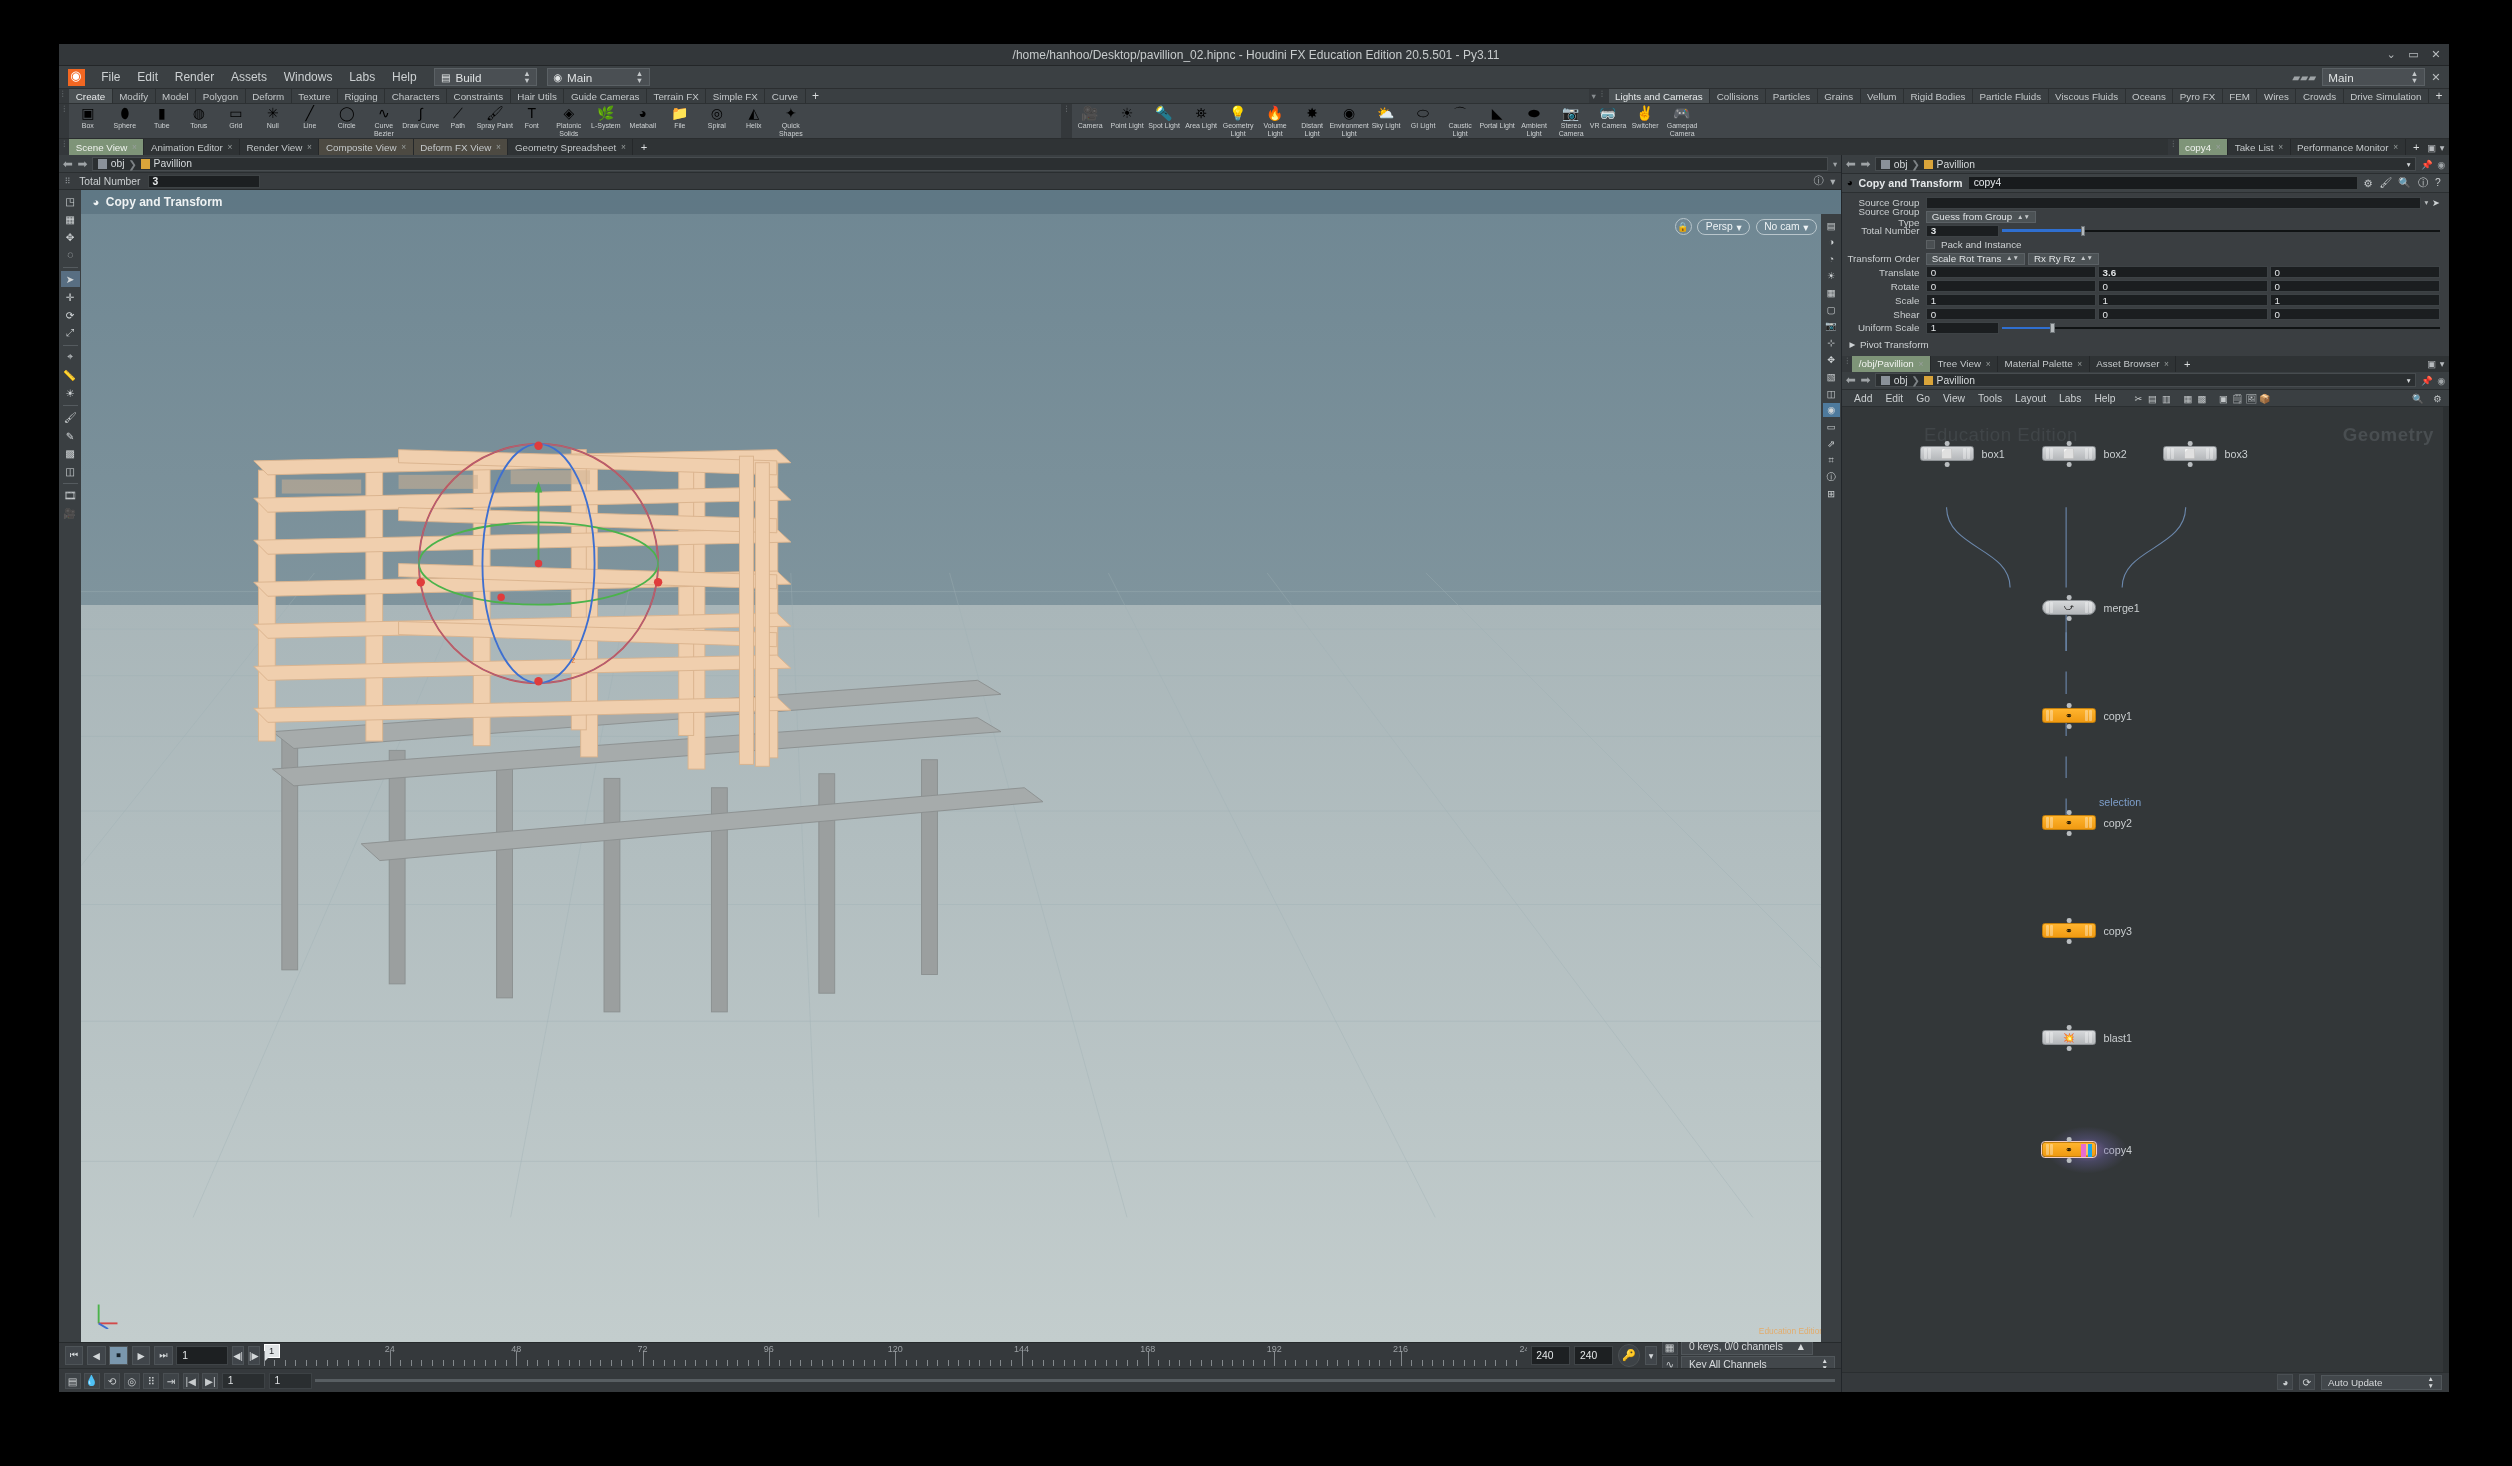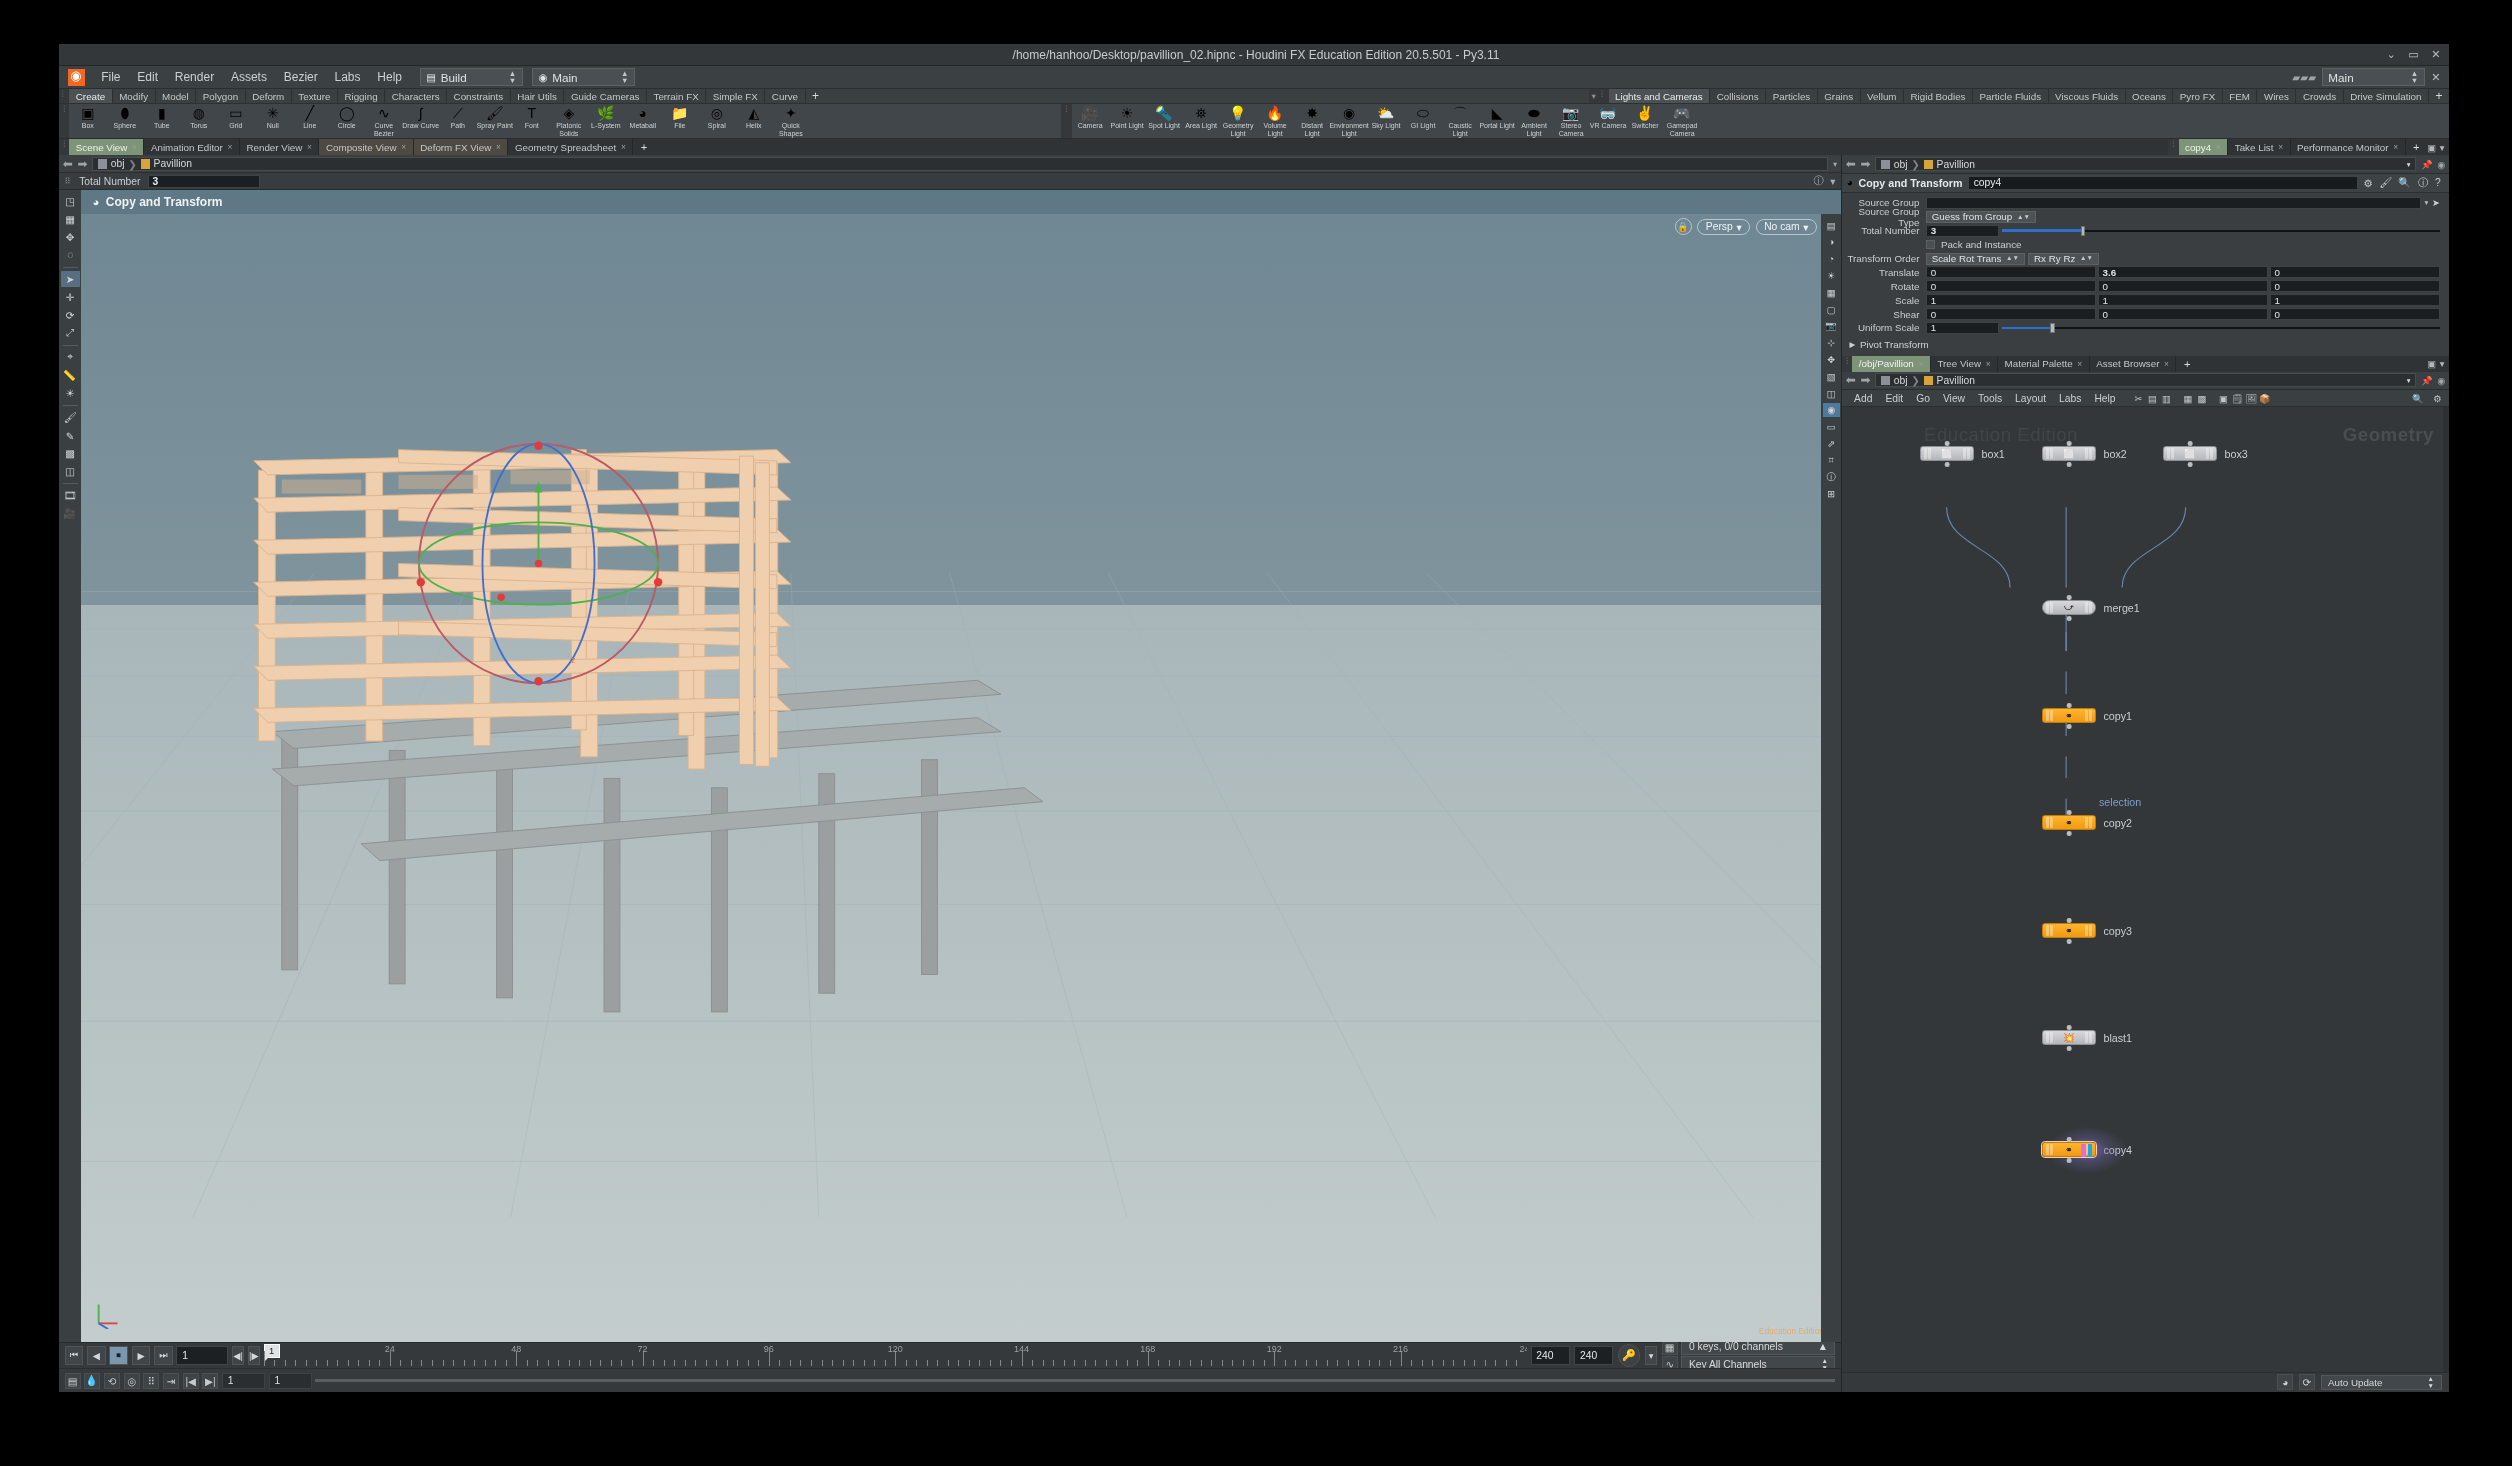--- a/index.html
+++ b/index.html
@@ -313,21 +313,21 @@
       <span class="win-btn">✕</span>
     </div>
   </div>
 
   <div class="menubar">
     <div class="menu-logo"></div>
     <div class="menu-item">File</div>
     <div class="menu-item">Edit</div>
     <div class="menu-item">Render</div>
     <div class="menu-item">Assets</div>
-    <div class="menu-item">Bezier</div>
+    <div class="menu-item">Windows</div>
     <div class="menu-item">Labs</div>
     <div class="menu-item">Help</div>
 
     <div class="combo">
       <span class="ci">▤</span>
       <span>Build</span>
       <span class="spin">▲<br>▼</span>
     </div>
     <div class="combo">
       <span class="ci">◉</span>
@@ -935,21 +935,21 @@
           </div>
 
         <div class="pb-right">
           <div class="pb-field" style="width:39px">240</div>
           <div class="pb-field" style="width:39px">240</div>
           <div class="key-circle">🔑</div>
           <div class="pb-btn" style="width:12px">▾</div>
           <div style="display:flex;flex-direction:column;gap:1.9px">
             <div style="display:flex;gap:3.7px;align-items:center">
               <div class="sb-ic">▦</div>
-              <div class="ch-box" style="width:154px">
+              <div class="ch-box" style="width:132px">
                 <span>0 keys, 0/0 channels</span>
                 <span style="margin-left:auto">▲</span>
               </div>
             </div>
             <div style="display:flex;gap:3.7px;align-items:center">
               <div class="sb-ic">∿</div>
               <div class="ch-box" style="width:154px">
                 <span>Key All Channels</span>
                 <span style="margin-left:auto;font-size:6.5px">▲<br>▼</span>
               </div>

